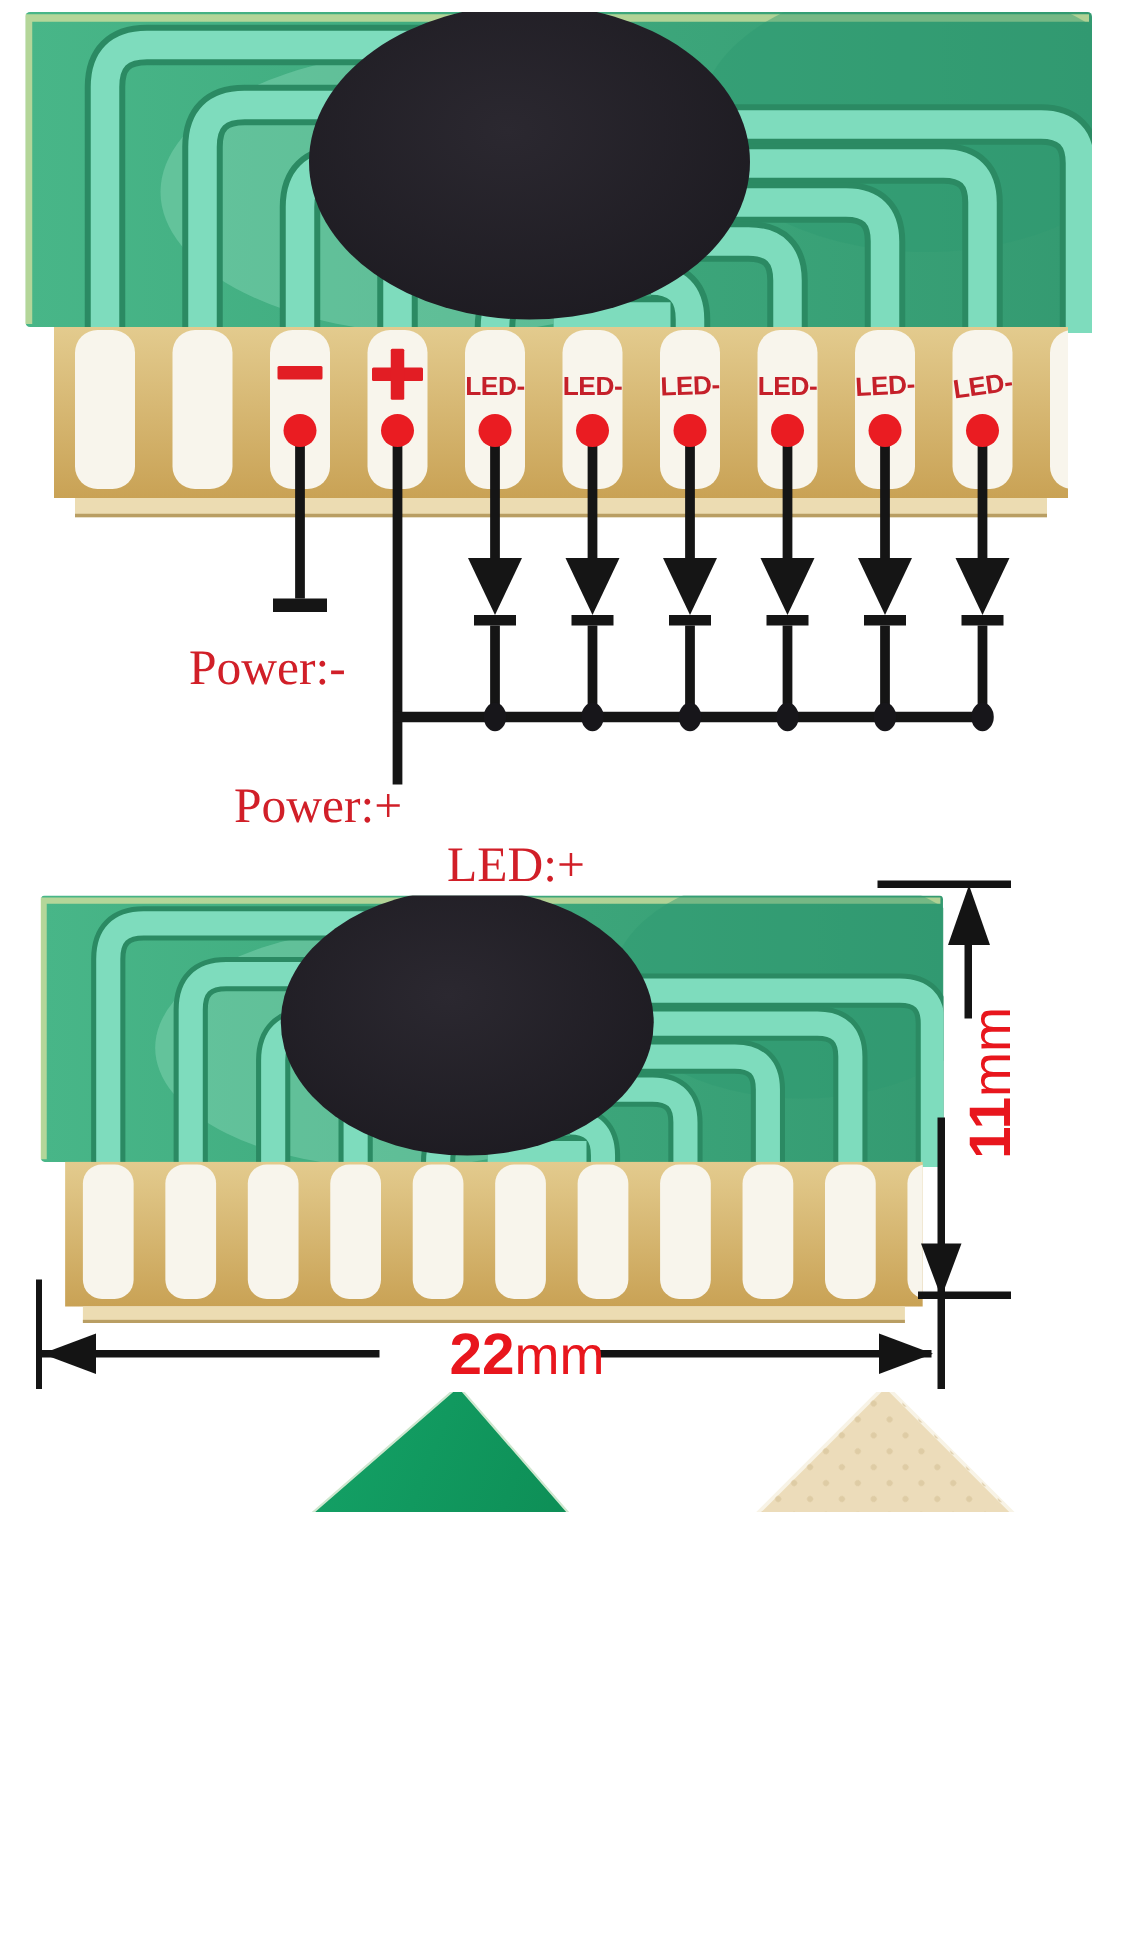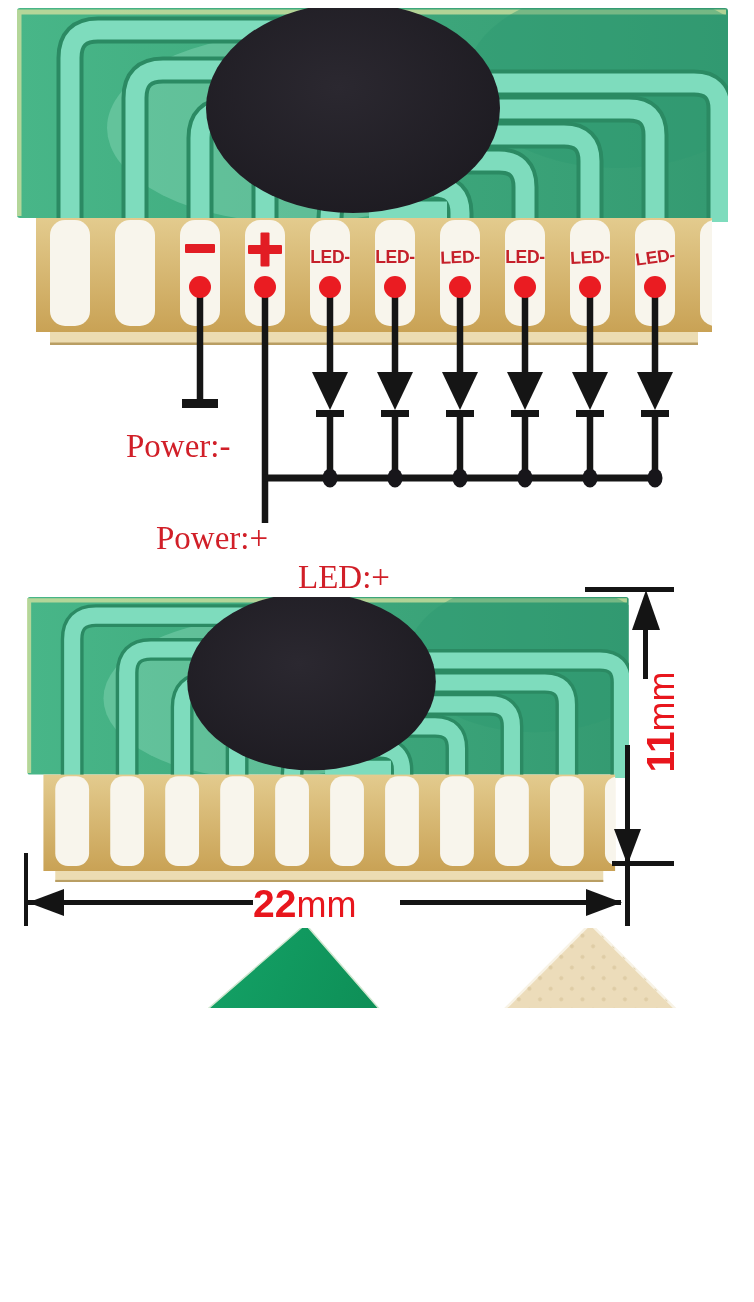--- a/index.html
+++ b/index.html
@@ -5,21 +5,21 @@
   html,body{margin:0;padding:0;background:#fff;}
   .canvas{position:relative;width:754px;height:1008px;background:#ffffff;overflow:hidden;
           font-family:"Liberation Sans",sans-serif;}
   svg{position:absolute;display:block;}
   .serif-lbl{position:absolute;font-family:"Liberation Serif",serif;font-size:33px;
              font-weight:400;color:#d11f28;white-space:nowrap;line-height:1;}
   .dim-lbl{position:absolute;color:#e8161d;white-space:nowrap;line-height:1;
            font-family:"Liberation Sans",sans-serif;}
   .dim-lbl .val{font-size:39px;font-weight:700;}
   .dim-lbl .unit{font-size:36px;font-weight:400;}
-  #dim-w{left:253px;top:884px;width:150px;text-align:left;}
+  #dim-w{left:253px;top:884px;width:150px;text-align:right;}
   #dim-h{left:597px;top:701px;width:128px;height:42px;text-align:center;line-height:42px;
          transform:rotate(-90deg);transform-origin:50% 50%;}
   #lbl-pneg{left:126px;top:430px;}
   #lbl-ppos{left:156px;top:522px;}
   #lbl-lpos{left:298px;top:522px;margin-top:39px;}
 </style>
 </head>
 <body>
 
 <div class="canvas">

